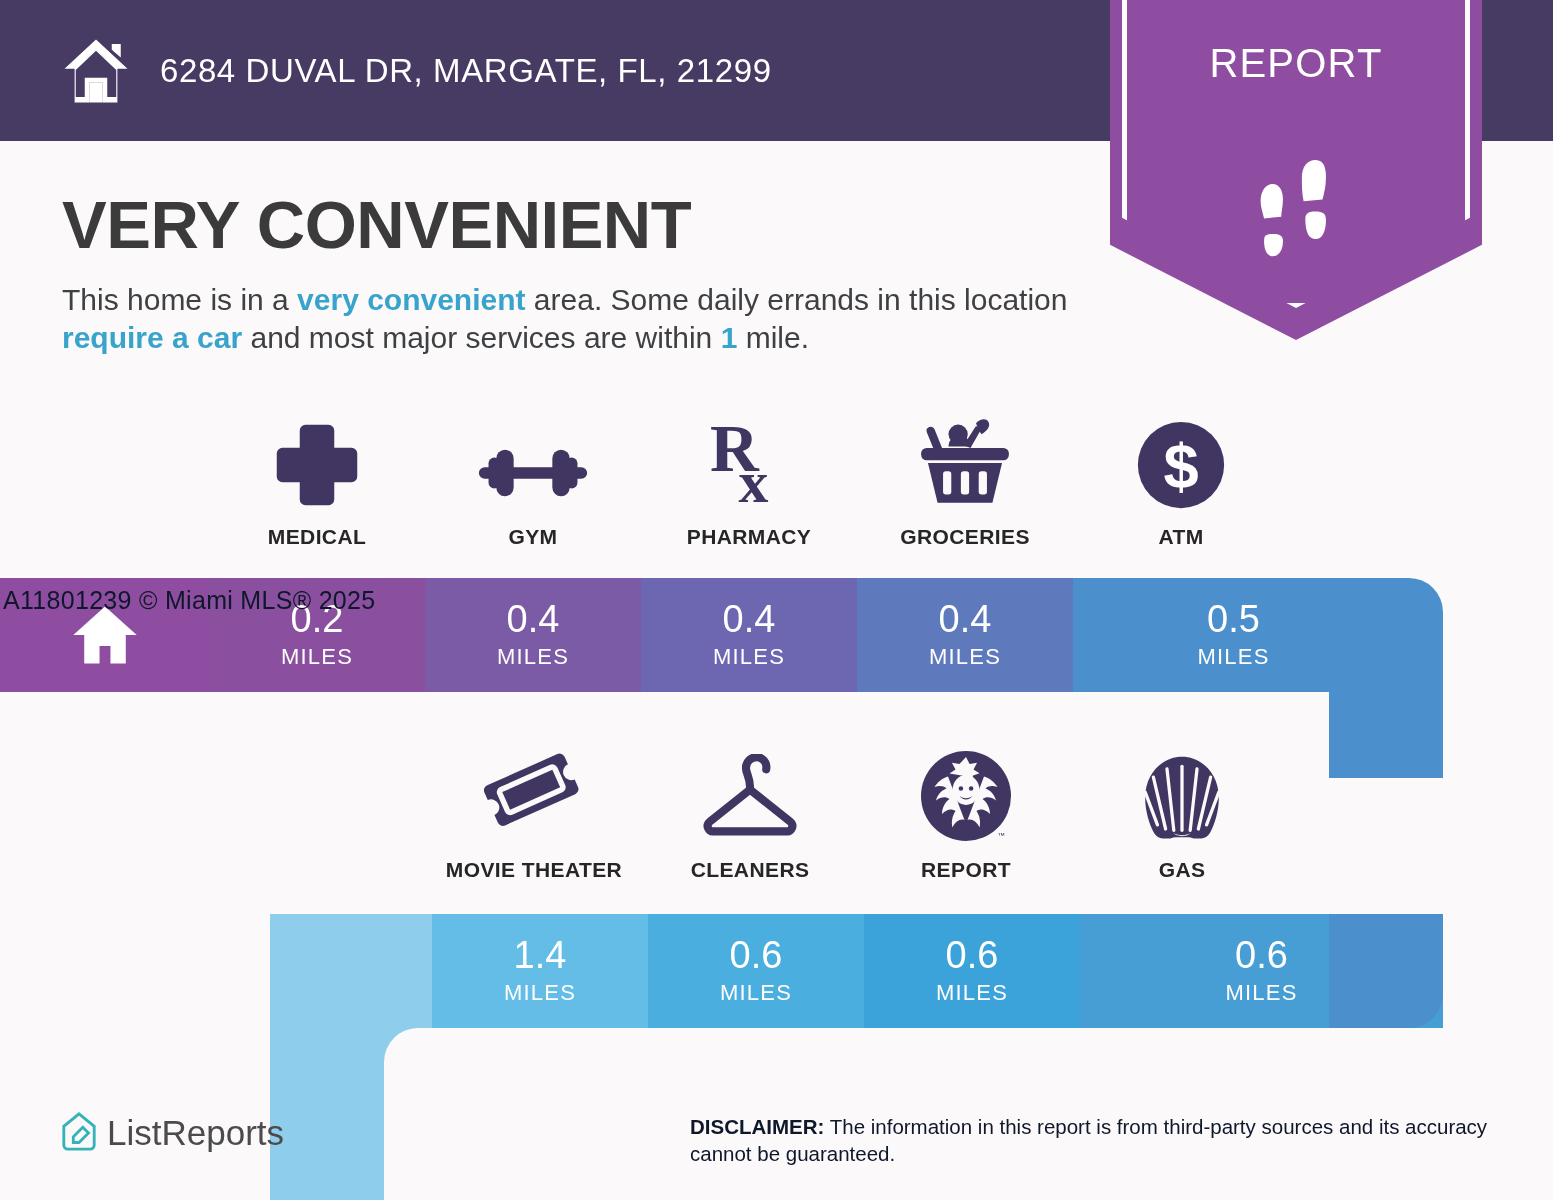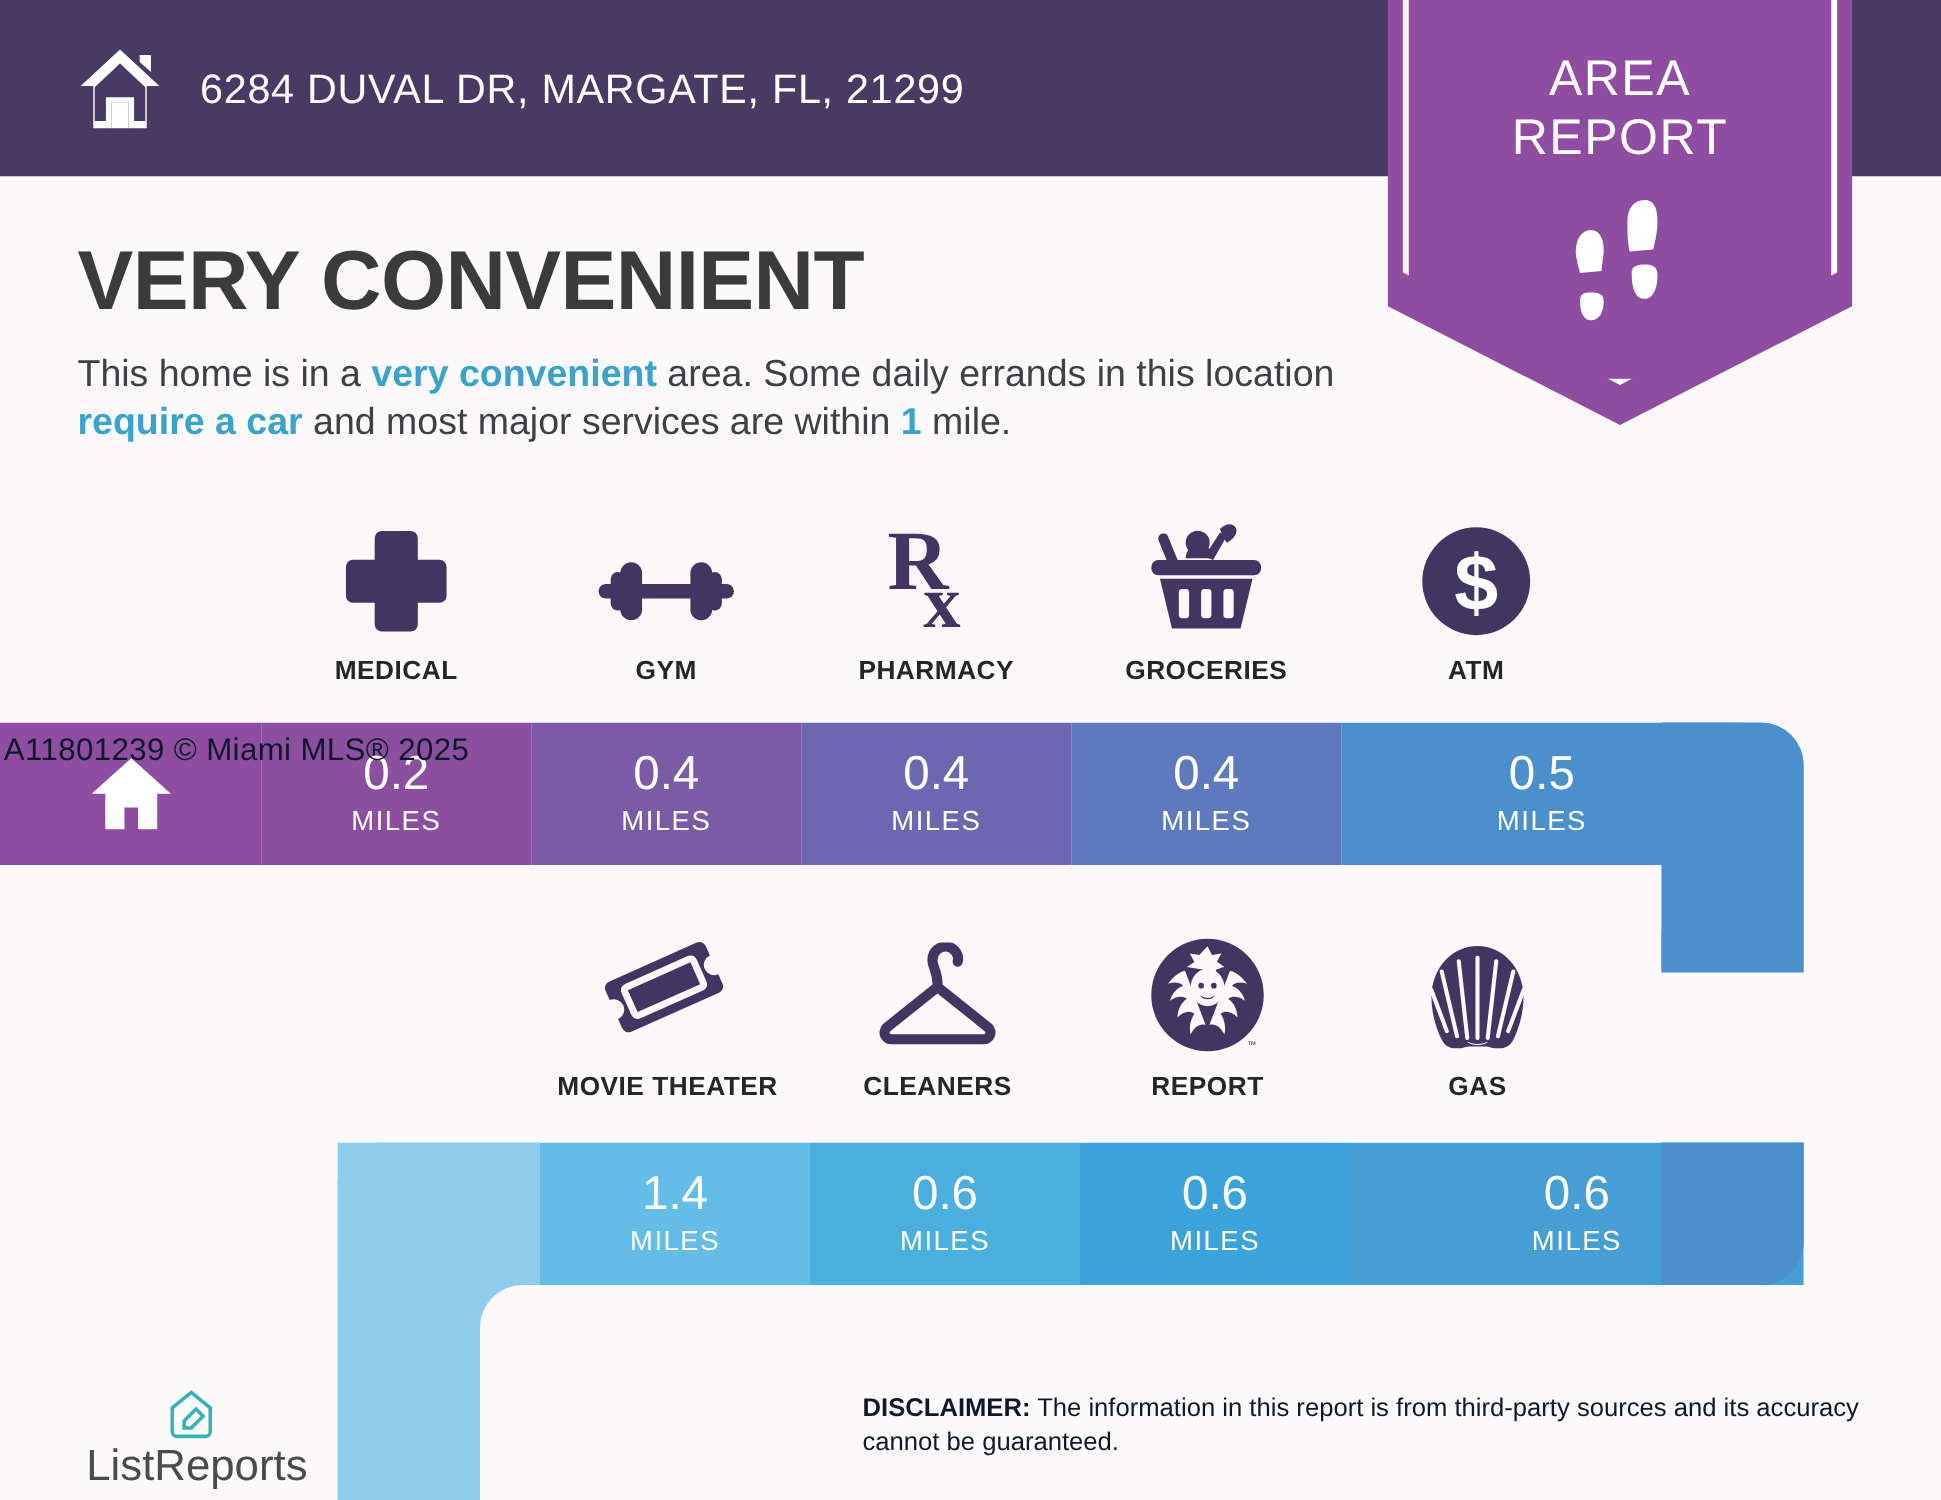--- a/index.html
+++ b/index.html
@@ -119,21 +119,21 @@
   
   .watermark {
     position: absolute; left: 3px; top: 586px;
     font-size: 25px; color: #0f172a;
     letter-spacing: 0.3px; white-space: nowrap;
   }
 
   
   .footer-logo {
     position: absolute; left: 60px; top: 1111px;
-    display: flex; align-items: center; flex-direction: column;
+    display: flex; align-items: flex-end;
   }
   .lr-mark { width: 38px; height: 42px; flex: 0 0 auto; }
   .lr-text {
     margin-left: 9px; font-size: 35px; color: #4b4b4b; font-weight: 400;
     white-space: nowrap;
   }
   .disclaimer {
     position: absolute; left: 690px; top: 1113px; width: 810px;
     font-size: 20.5px; color: #0f172a; line-height: 1.32;
   }
@@ -151,21 +151,20 @@
         <path fill="#473a63" d="M32 14 L14 31 v24 h8 V38 h20 v17 h8 V31 Z"></path>
         <path fill="#ffffff" d="M26 42 h12 v18 h-12 Z"></path>
       </svg>
       <div class="addr">6284 DUVAL DR, MARGATE, FL, 21299</div>
     </div>
   </div>
 
   <div class="badge"></div>
   <div class="badge-outline"></div>
   <div class="badge-text">
-    <div>AREA</div>
     <div>REPORT</div>
   </div>
   <svg class="badge-feet" viewBox="0 0 60 64">
     <g fill="#ffffff">
       <path d="M10 24c0-6 3-10 7-10s6 4 6 9c0 4-1 7-1 10l-10 1c-1-4-2-7-2-10z"></path>
       <path d="M12 47c0-3 1-4 5-4 4 0 6 1 6 4 0 5-2 9-6 9-3 0-5-3-5-9z"></path>
       <path d="M34 10c0-6 3-10 8-10s6 5 6 10c0 5-1 9-2 13l-11 1c-1-5-1-9-1-14z"></path>
       <path d="M36 34c0-3 2-4 6-4 4 0 6 1 6 5 0 6-2 11-6 11-4 0-6-4-6-12z"></path>
     </g>
   </svg>

